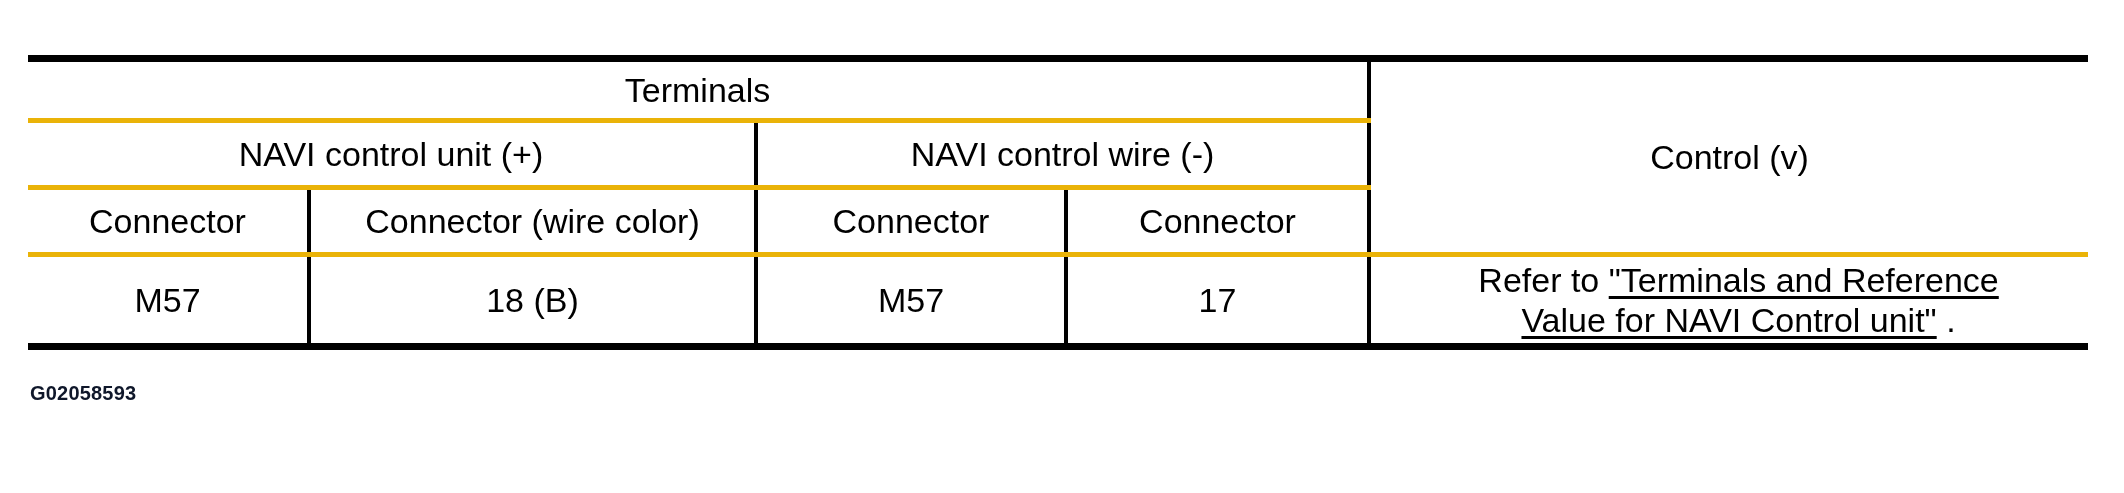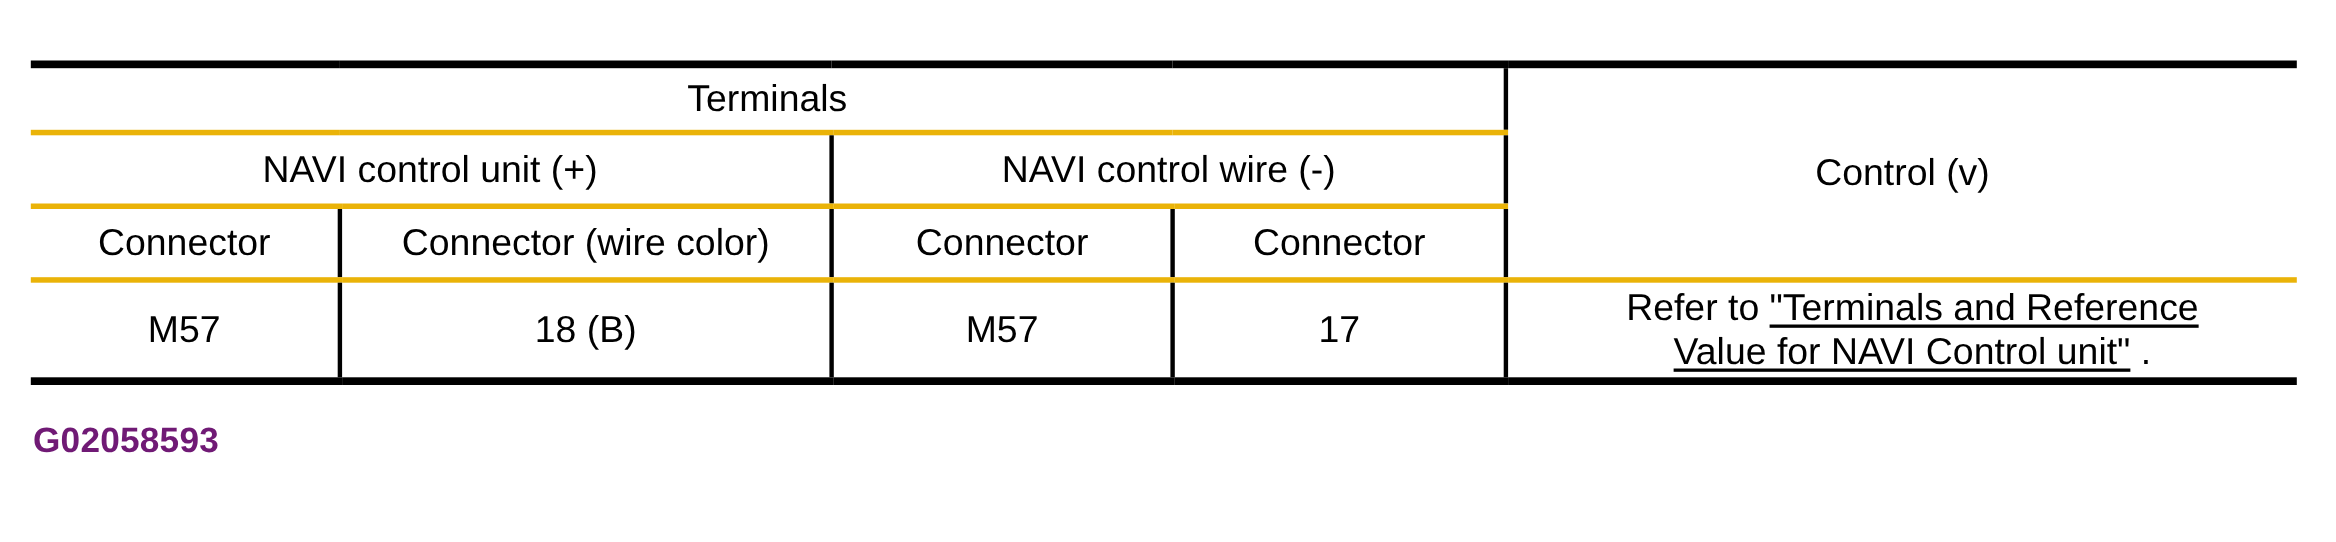--- a/index.html
+++ b/index.html
@@ -72,24 +72,24 @@
     text-decoration: underline;
     text-underline-offset: 4px;
     color: #000000;
   }
 
   
   .fig-id {
     position: absolute;
     left: 30px;
     top: 382px;
-    font-size: 32px;
+    font-size: 20px;
     font-weight: 700;
     letter-spacing: 0.2px;
-    color: #701a75;
+    color: #0f172a;
     font-family: "Liberation Sans", sans-serif;
   }
 </style>
 </head>
 <body>
 
 <div class="page">
 
   <table class="spec-table">
     <colgroup>

